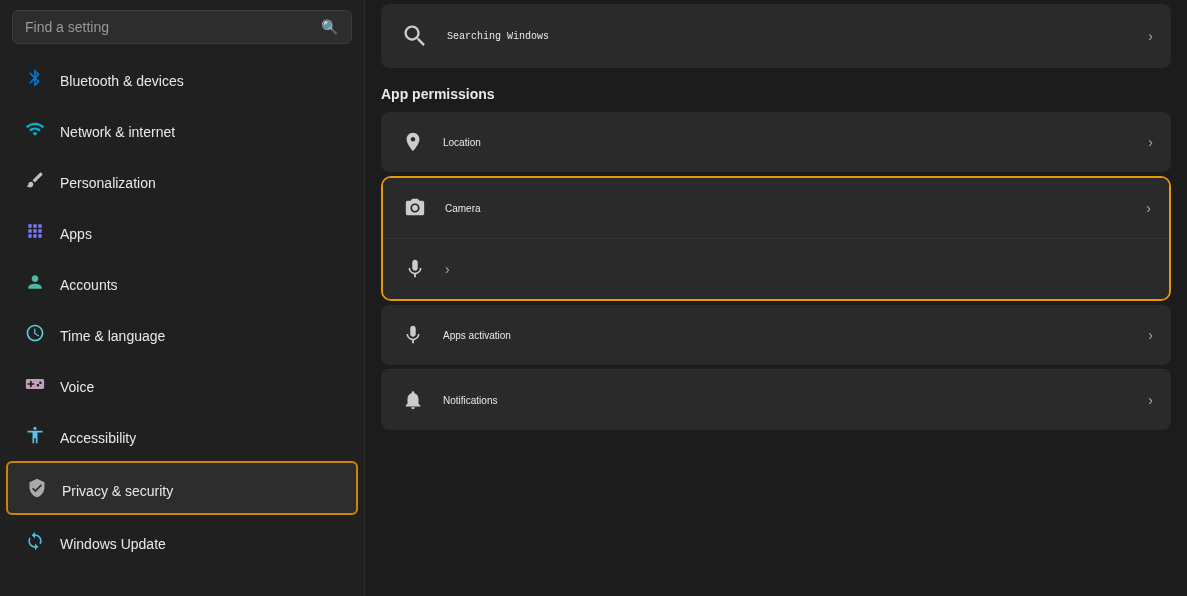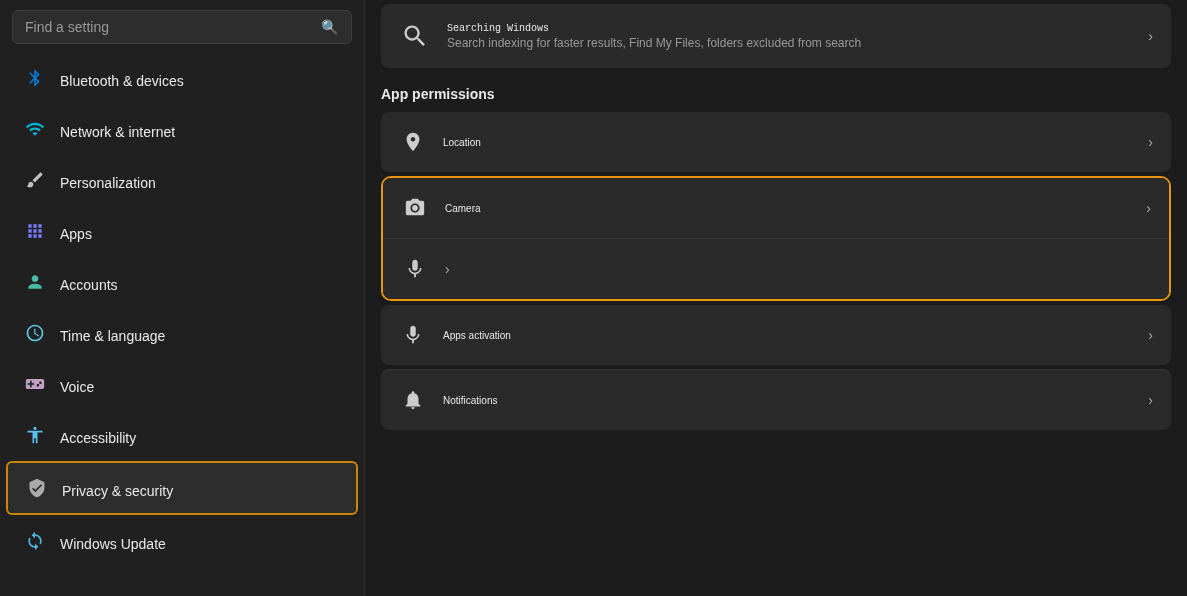--- a/index.html
+++ b/index.html
@@ -351,21 +351,20 @@
 <div class="main">
 
   <div class="top-item">
     <div class="top-item-icon">
       <svg width="28" height="28" viewBox="0 0 24 24" fill="#ccc">
           <path d="M15.5 14h-.79l-.28-.27C15.41 12.59 16 11.11 16 9.5 16 5.91 13.09 3 9.5 3S3 5.91 3 9.5 5.91 16 9.5 16c1.61 0 3.09-.59 4.23-1.57l.27.28v.79l5 4.99L20.49 19l-4.99-5zm-6 0C7.01 14 5 11.99 5 9.5S7.01 5 9.5 5 14 7.01 14 9.5 11.99 14 9.5 14z"></path>
         </svg>
     </div>
     <div class="top-item-text">
       <div class="top-item-title">Searching Windows</div>
-      <div class="top-item-subtitle">Search indexing for faster results, Find My Files, folders excluded from search</div>
     </div>
     <div class="top-item-chevron">›</div>
   </div>
 
   <div class="section-title">App permissions</div>
 
   <div class="list-item solo">
     <div class="list-item-icon">
       <svg width="22" height="22" viewBox="0 0 24 24" fill="#ccc">
           <path d="M12 2C8.13 2 5 5.13 5 9c0 5.25 7 13 7 13s7-7.75 7-13c0-3.87-3.13-7-7-7zm0 9.5c-1.38 0-2.5-1.12-2.5-2.5s1.12-2.5 2.5-2.5 2.5 1.12 2.5 2.5-1.12 2.5-2.5 2.5z"></path>

